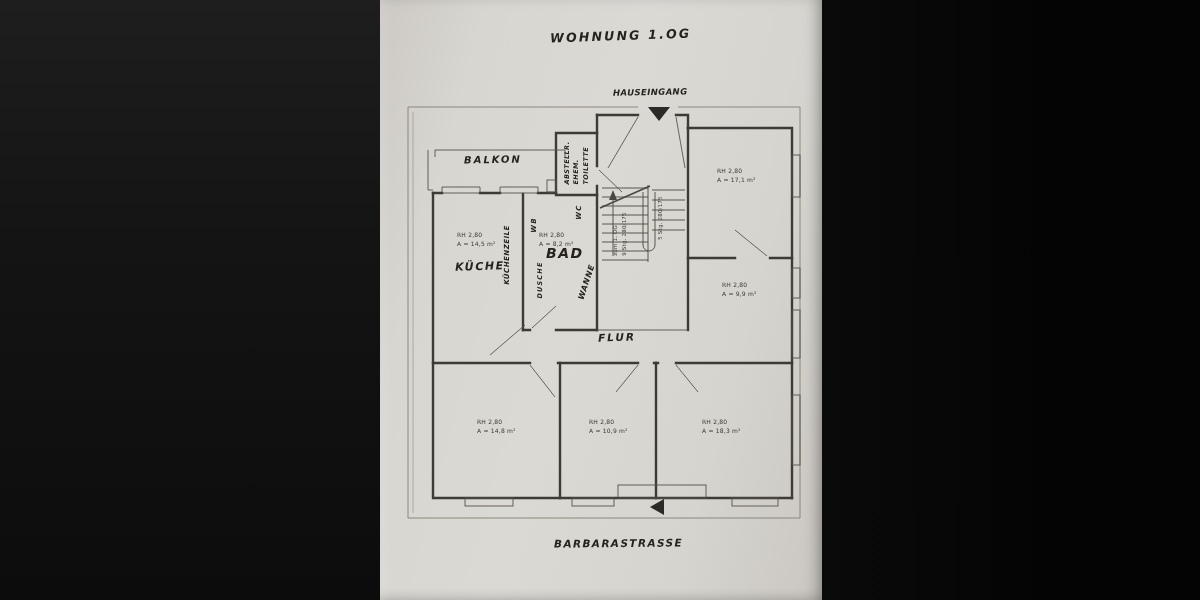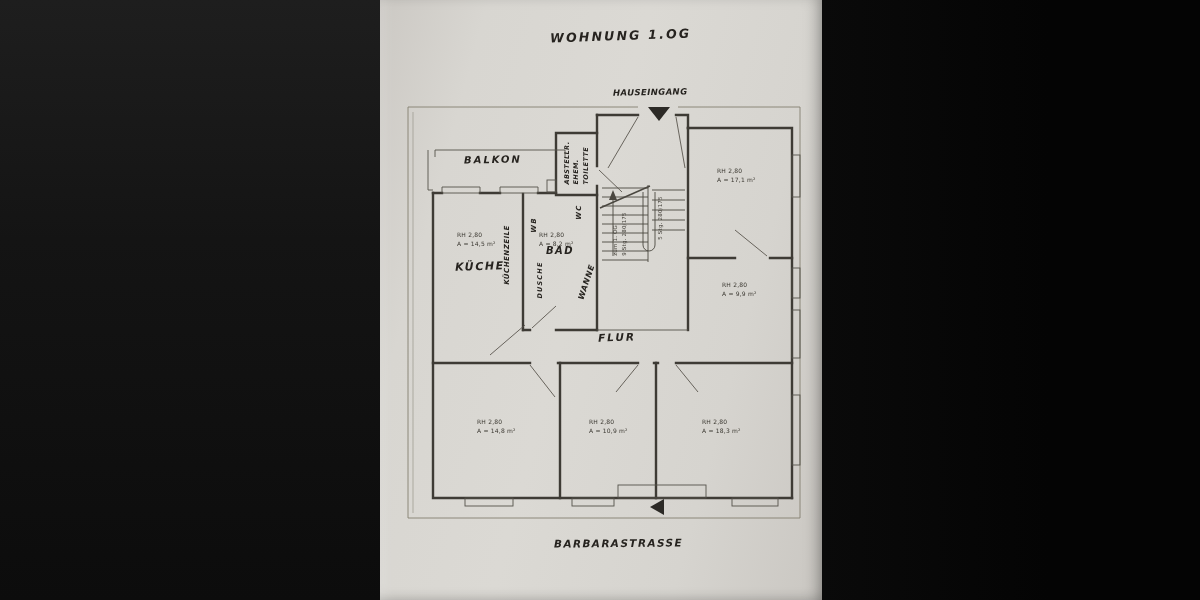--- a/index.html
+++ b/index.html
@@ -136,21 +136,21 @@
     <div class="lbl hand" style="left:75px; top:260px; font-size:11px; letter-spacing:1.6px; transform:rotate(-2deg);">KÜCHE</div>
     <div class="lbl rot r90 hand" style="left:82px; top:248px; width:90px; height:14px; font-size:7px; letter-spacing:.5px;">KÜCHENZEILE</div>
 
     <div class="lbl rot r90 hand" style="left:142px; top:219px; width:24px; height:12px; font-size:7px;">WB</div>
     <div class="lbl rot r90 hand" style="left:138px; top:274px; width:44px; height:12px; font-size:6.5px;">DUSCHE</div>
     <div class="lbl rot r90 hand" style="left:187px; top:206px; width:24px; height:12px; font-size:7px;">WC</div>
     <div class="lbl printed area" style="left:159px; top:230px;">
       <div>RH 2,80</div>
       <div>A = 8,2 m²</div>
     </div>
-    <div class="lbl hand" style="left:166px; top:245px; font-size:10px; letter-spacing:1.5px;">BAD</div>
+    <div class="lbl hand" style="left:166px; top:245px; font-size:14px; letter-spacing:1.5px;">BAD</div>
     <div class="lbl rot hand" style="left:182px; top:275px; width:48px; height:14px; font-size:8px; letter-spacing:.6px; transform:rotate(-72deg);">WANNE</div>
 
     <div class="lbl rot r90" style="left:203px; top:225px; width:74px; height:18px;">
       <div class="tiny" style="text-align:left;">
         <div>zum 1. OG</div>
         <div>9 Stg. 280/175</div>
       </div>
     </div>
     <div class="lbl rot r90 tiny" style="left:243px; top:213px; width:74px; height:10px;">5 Stg. 280/175</div>
 

